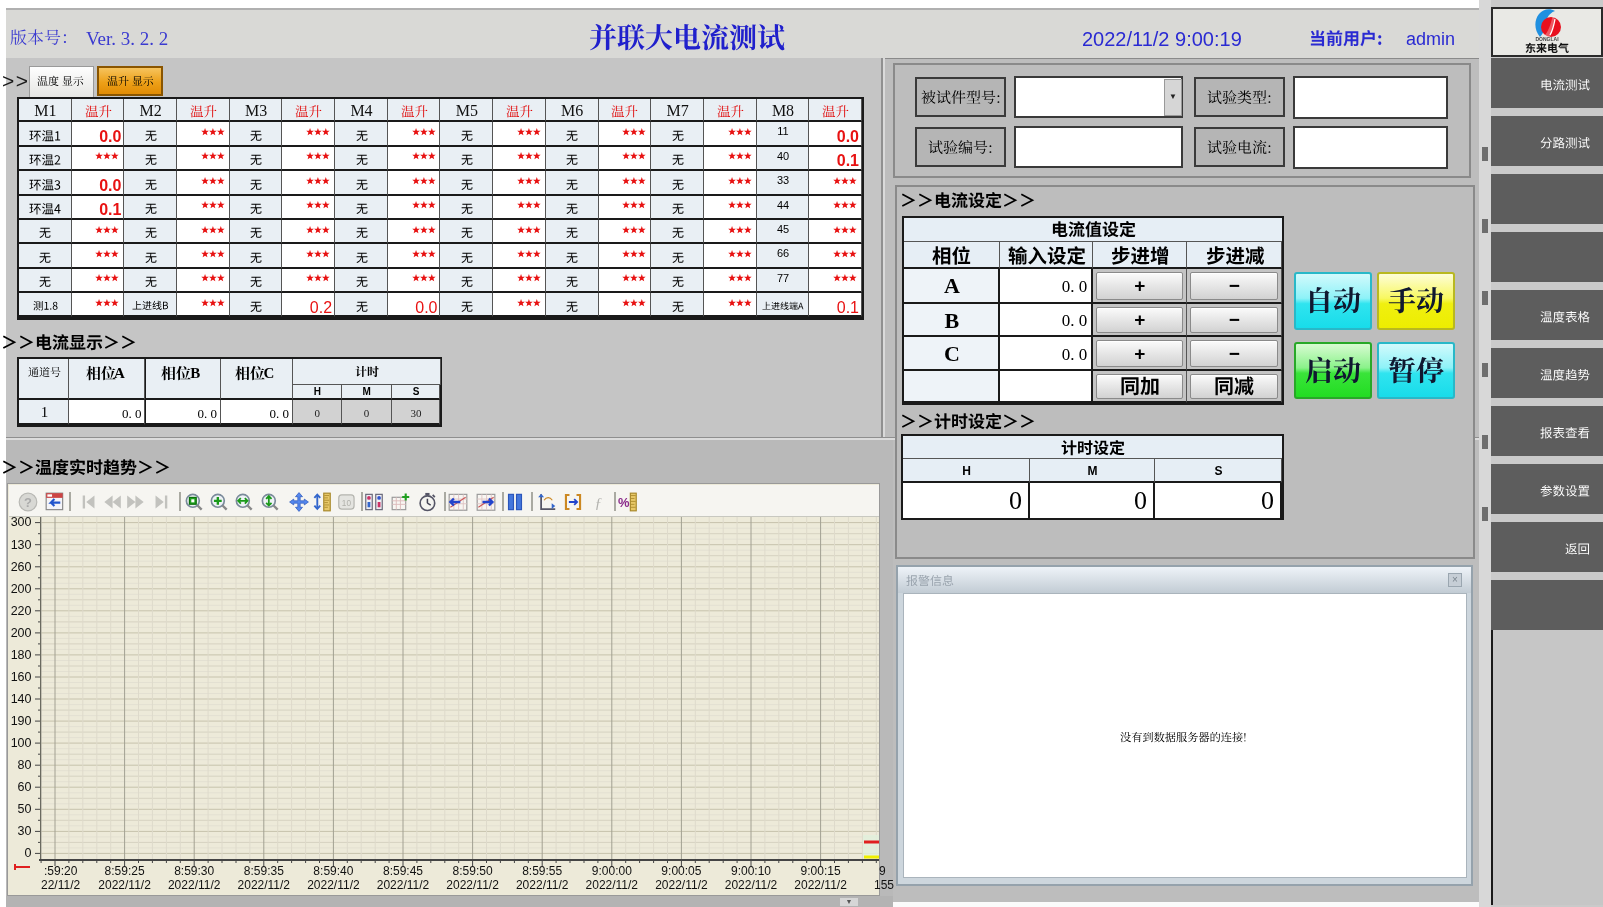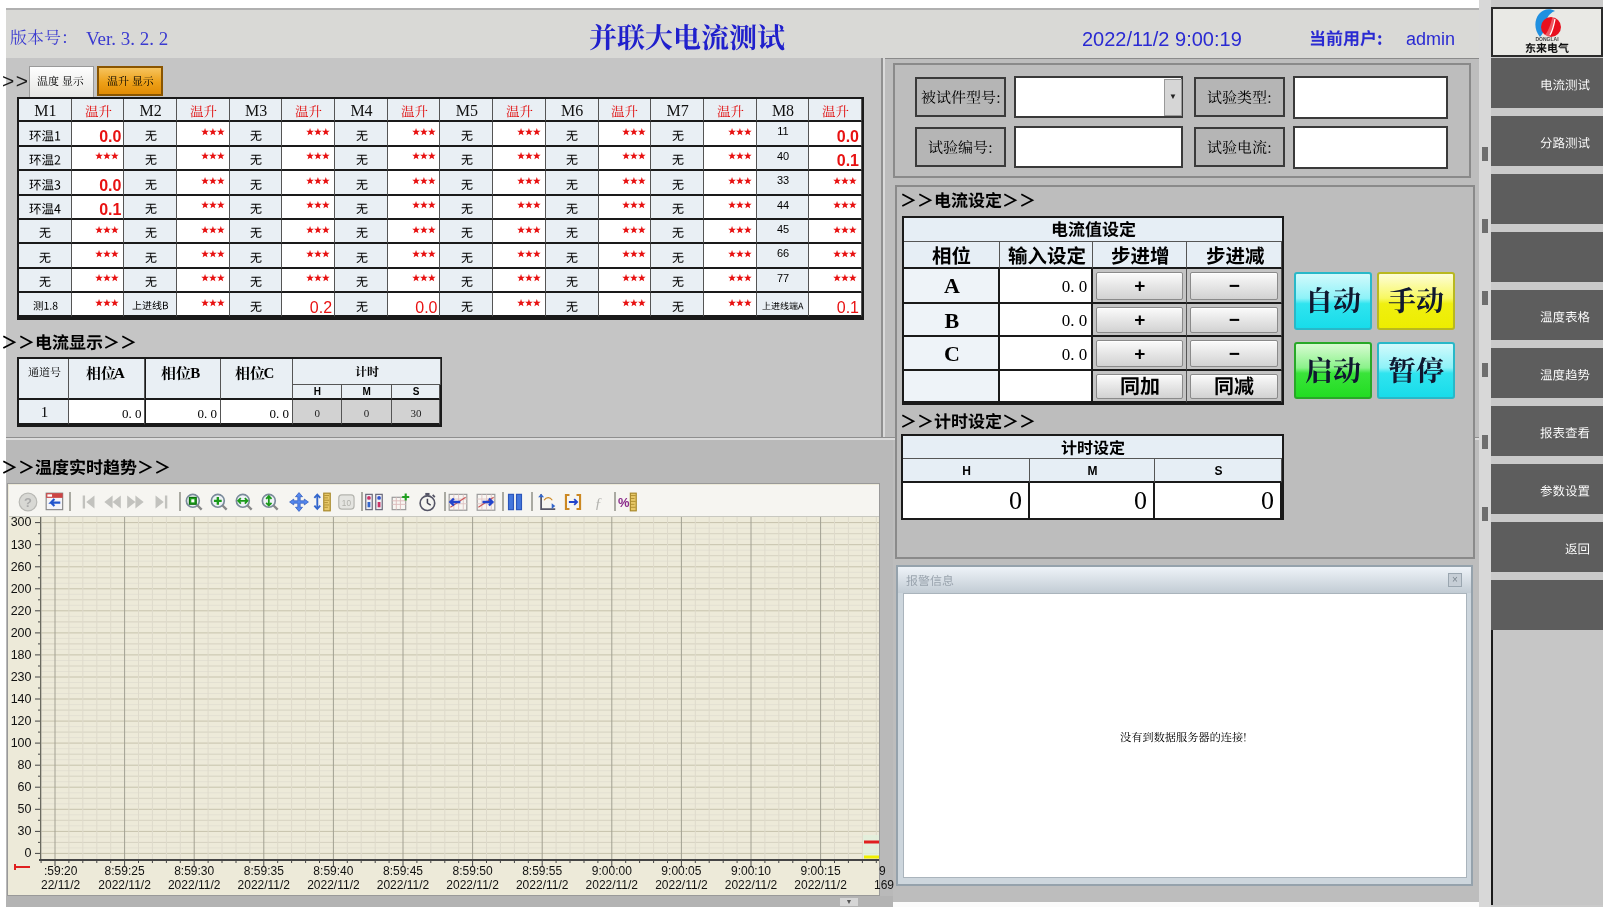--- a/index.html
+++ b/index.html
@@ -893,23 +893,23 @@
     <line x1="3" y1="27.7" x2="8" y2="27.7" stroke="#444" stroke-width="1"></line>
     <line x1="6" y1="16.7" x2="8" y2="16.7" stroke="#444" stroke-width="1"></line>
     <line x1="3" y1="5.6" x2="8" y2="5.6" stroke="#444" stroke-width="1"></line>
   </svg>
 <div class="ab" style="right:1571.5px;top:847.1px;font:normal 12.5px &quot;Liberation Sans&quot;;color:#111;line-height:12.5px;white-space:pre">0</div>
 <div class="ab" style="right:1571.5px;top:825.1px;font:normal 12.5px &quot;Liberation Sans&quot;;color:#111;line-height:12.5px;white-space:pre">30</div>
 <div class="ab" style="right:1571.5px;top:803.0px;font:normal 12.5px &quot;Liberation Sans&quot;;color:#111;line-height:12.5px;white-space:pre">50</div>
 <div class="ab" style="right:1571.5px;top:781.0px;font:normal 12.5px &quot;Liberation Sans&quot;;color:#111;line-height:12.5px;white-space:pre">60</div>
 <div class="ab" style="right:1571.5px;top:758.9px;font:normal 12.5px &quot;Liberation Sans&quot;;color:#111;line-height:12.5px;white-space:pre">80</div>
 <div class="ab" style="right:1571.5px;top:736.9px;font:normal 12.5px &quot;Liberation Sans&quot;;color:#111;line-height:12.5px;white-space:pre">100</div>
-<div class="ab" style="right:1571.5px;top:714.8px;font:normal 12.5px &quot;Liberation Sans&quot;;color:#111;line-height:12.5px;white-space:pre">120</div>
+<div class="ab" style="right:1571.5px;top:714.8px;font:normal 12.5px &quot;Liberation Sans&quot;;color:#111;line-height:12.5px;white-space:pre">190</div>
 <div class="ab" style="right:1571.5px;top:692.8px;font:normal 12.5px &quot;Liberation Sans&quot;;color:#111;line-height:12.5px;white-space:pre">140</div>
-<div class="ab" style="right:1571.5px;top:670.8px;font:normal 12.5px &quot;Liberation Sans&quot;;color:#111;line-height:12.5px;white-space:pre">230</div>
+<div class="ab" style="right:1571.5px;top:670.8px;font:normal 12.5px &quot;Liberation Sans&quot;;color:#111;line-height:12.5px;white-space:pre">160</div>
 <div class="ab" style="right:1571.5px;top:648.7px;font:normal 12.5px &quot;Liberation Sans&quot;;color:#111;line-height:12.5px;white-space:pre">180</div>
 <div class="ab" style="right:1571.5px;top:626.6px;font:normal 12.5px &quot;Liberation Sans&quot;;color:#111;line-height:12.5px;white-space:pre">200</div>
 <div class="ab" style="right:1571.5px;top:604.6px;font:normal 12.5px &quot;Liberation Sans&quot;;color:#111;line-height:12.5px;white-space:pre">220</div>
 <div class="ab" style="right:1571.5px;top:582.5px;font:normal 12.5px &quot;Liberation Sans&quot;;color:#111;line-height:12.5px;white-space:pre">200</div>
 <div class="ab" style="right:1571.5px;top:560.5px;font:normal 12.5px &quot;Liberation Sans&quot;;color:#111;line-height:12.5px;white-space:pre">260</div>
 <div class="ab" style="right:1571.5px;top:538.5px;font:normal 12.5px &quot;Liberation Sans&quot;;color:#111;line-height:12.5px;white-space:pre">130</div>
 <div class="ab" style="right:1571.5px;top:516.4px;font:normal 12.5px &quot;Liberation Sans&quot;;color:#111;line-height:12.5px;white-space:pre">300</div>
 <div class="ab" style="left:44.0px;top:865.2px;font:normal 12.0px &quot;Liberation Sans&quot;;color:#111;line-height:12.0px;white-space:pre">:59:20</div>
 <div class="ab" style="left:41.0px;top:878.7px;font:normal 12.0px &quot;Liberation Sans&quot;;color:#111;line-height:12.0px;white-space:pre">22/11/2</div>
 <div class="ab" style="left:124.6px;top:865.2px;transform:translateX(-50%);font:normal 12.0px &quot;Liberation Sans&quot;;color:#111;line-height:12.0px;white-space:pre">8:59:25</div>
@@ -928,21 +928,21 @@
 <div class="ab" style="left:542.2px;top:878.7px;transform:translateX(-50%);font:normal 12.0px &quot;Liberation Sans&quot;;color:#111;line-height:12.0px;white-space:pre">2022/11/2</div>
 <div class="ab" style="left:611.8px;top:865.2px;transform:translateX(-50%);font:normal 12.0px &quot;Liberation Sans&quot;;color:#111;line-height:12.0px;white-space:pre">9:00:00</div>
 <div class="ab" style="left:611.8px;top:878.7px;transform:translateX(-50%);font:normal 12.0px &quot;Liberation Sans&quot;;color:#111;line-height:12.0px;white-space:pre">2022/11/2</div>
 <div class="ab" style="left:681.4px;top:865.2px;transform:translateX(-50%);font:normal 12.0px &quot;Liberation Sans&quot;;color:#111;line-height:12.0px;white-space:pre">9:00:05</div>
 <div class="ab" style="left:681.4px;top:878.7px;transform:translateX(-50%);font:normal 12.0px &quot;Liberation Sans&quot;;color:#111;line-height:12.0px;white-space:pre">2022/11/2</div>
 <div class="ab" style="left:751.0px;top:865.2px;transform:translateX(-50%);font:normal 12.0px &quot;Liberation Sans&quot;;color:#111;line-height:12.0px;white-space:pre">9:00:10</div>
 <div class="ab" style="left:751.0px;top:878.7px;transform:translateX(-50%);font:normal 12.0px &quot;Liberation Sans&quot;;color:#111;line-height:12.0px;white-space:pre">2022/11/2</div>
 <div class="ab" style="left:820.6px;top:865.2px;transform:translateX(-50%);font:normal 12.0px &quot;Liberation Sans&quot;;color:#111;line-height:12.0px;white-space:pre">9:00:15</div>
 <div class="ab" style="left:820.6px;top:878.7px;transform:translateX(-50%);font:normal 12.0px &quot;Liberation Sans&quot;;color:#111;line-height:12.0px;white-space:pre">2022/11/2</div>
 <div class="ab" style="left:879.0px;top:865.2px;font:normal 12.0px &quot;Liberation Sans&quot;;color:#111;line-height:12.0px;white-space:pre">9</div>
-<div class="ab" style="left:874.0px;top:878.7px;font:normal 12.0px &quot;Liberation Sans&quot;;color:#111;line-height:12.0px;white-space:pre">169</div>
+<div class="ab" style="left:874.0px;top:878.7px;font:normal 12.0px &quot;Liberation Sans&quot;;color:#111;line-height:12.0px;white-space:pre">155</div>
 <div class="ab" style="left:14.0px;top:866.0px;width:16.0px;height:2.0px;background:#e02020"></div>
 <div class="ab" style="left:14.0px;top:864.0px;width:2.0px;height:6.0px;background:#e02020"></div>
 <div class="ab" style="left:6.0px;top:896.0px;width:887.0px;height:11.0px;background:#b3b3b3"></div>
 <div class="ab" style="left:893.0px;top:902.0px;width:586.0px;height:5.0px;background:#fbfbfb"></div>
 <div class="ab" style="left:840px;top:898px;width:18px;height:8px;background:#d6d6d6;text-align:center;font:7px &quot;Liberation Sans&quot;;color:#555;line-height:8px">▼</div>
 <svg class="ab" style="left:17.7px;top:492px" width="20" height="20" viewBox="0 0 17 17">
     <circle cx="8.5" cy="8.5" r="7.5" fill="#d8d8d4" stroke="#b8b8b4"></circle>
     <text x="8.5" y="12.5" font-size="11" font-weight="bold" fill="#aaa" text-anchor="middle" font-family="Liberation Sans">?</text>
   </svg>
 <svg class="ab" style="left:44.6px;top:492px" width="20" height="20" viewBox="0 0 17 17">

